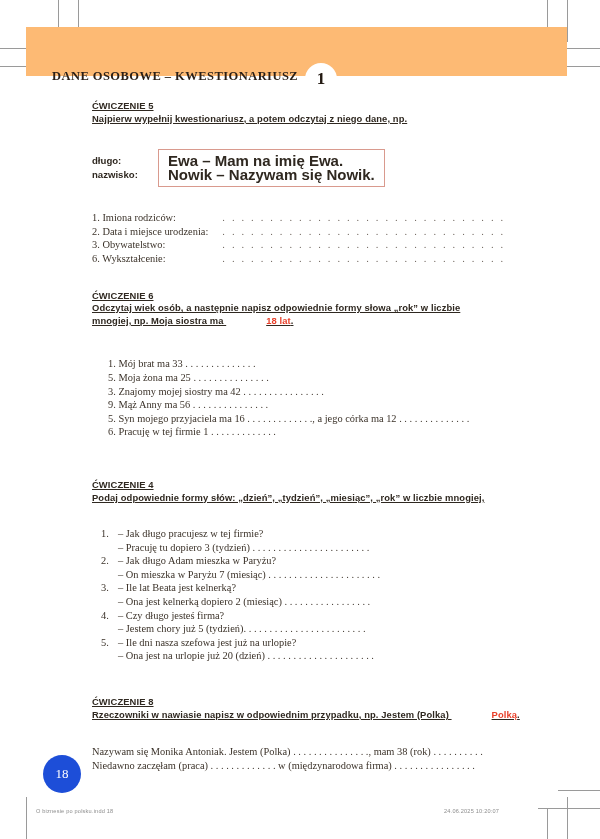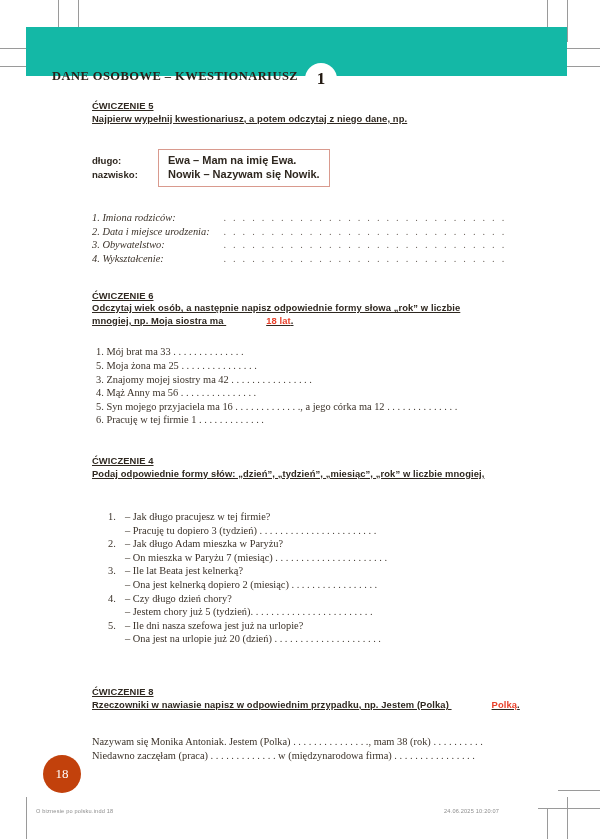--- a/index.html
+++ b/index.html
@@ -45,21 +45,21 @@
   
   .cm-bl-v { left: 26px; top: 797px; height: 42px; }
 
   
   .banner {
     position: absolute;
     left: 26px;
     top: 27px;
     width: 541px;
     height: 49px;
-    background: #14b8a6;
+    background: #fdba74;
   }
   .banner-title {
     position: absolute;
     left: 26px;
     top: 42px;
     font-family: "Liberation Serif", serif;
     font-weight: bold;
     font-size: 12.5px;
     letter-spacing: 0.45px;
     color: #2a1f17;
@@ -103,26 +103,26 @@
   .ex-head .sub  { display: block; }
   .accent { color: #e8402a; margin-left: 40px; }
 
   .ex-body {
     font-family: "Liberation Serif", serif;
     font-size: 10.4px;
     line-height: 13.6px;
     color: #3b3229;
   }
 
-  .q-list { margin: 4px; padding: 0; list-style: none; }
+  .q-list { margin: 16px; padding: 0; list-style: none; }
   .q-list li { white-space: nowrap; }
 
   
   .form-rows { display: table; border-collapse: collapse; }
-  .form-row  { display: table-row; font-style: italic; }
+  .form-row  { display: table-row; }
   .form-label {
     display: table-cell;
     padding-right: 14px;
     white-space: nowrap;
     font-family: "Liberation Serif", serif;
     font-size: 10.4px;
   }
   .form-dots {
     display: table-cell;
     width: 300px;
@@ -130,50 +130,50 @@
   }
   .dots { letter-spacing: 2.2px; color: #6a6058; }
 
   
   .sample-box {
     border: 1px solid #d99a8e;
     padding: 4px 9px 5px 9px;
     display: inline-block;
     font-family: "Liberation Sans", sans-serif;
     font-weight: bold;
-    font-size: 11px;
+    font-size: 15px;
     line-height: 13.5px;
     color: #2f2820;
   }
   .sample-wrap { display: flex; align-items: flex-start; }
   .sample-labels {
     font-family: "Liberation Sans", sans-serif;
     font-weight: bold;
     font-size: 9.6px;
     line-height: 13.5px;
     color: #2f2820;
     padding-top: 5px;
     width: 66px;
   }
 
-  .dlg { margin: 16px; padding: 0; list-style: none; }
+  .dlg { margin: 9px; padding: 0; list-style: none; }
   .dlg > li { white-space: nowrap; }
   .dlg .q { display: block; }
   .dlg .a { display: block; padding-left: 17px; }
   .num { display: inline-block; width: 17px; }
 
   
   .page-num {
     position: absolute;
     left: 43px;
     top: 755px;
     width: 38px;
     height: 38px;
     border-radius: 50%;
-    background: #c2410c;
+    background: #1d4ed8;
     display: flex;
     align-items: center;
     justify-content: center;
     color: #ffffff;
     font-family: "Liberation Serif", serif;
     font-size: 13px;
   }
   .footer-left {
     position: absolute;
     left: 36px;
@@ -250,41 +250,41 @@
       </div>
       <div class="form-row">
         <span class="form-label">2. Data i miejsce urodzenia:</span>
         <span class="form-dots dots">. . . . . . . . . . . . . . . . . . . . . . . . . . . . . .</span>
       </div>
       <div class="form-row">
         <span class="form-label">3. Obywatelstwo:</span>
         <span class="form-dots dots">. . . . . . . . . . . . . . . . . . . . . . . . . . . . . .</span>
       </div>
       <div class="form-row">
-        <span class="form-label">4. Wykształcenie:</span>
+        <span class="form-label">6. Wykształcenie:</span>
         <span class="form-dots dots">. . . . . . . . . . . . . . . . . . . . . . . . . . . . . .</span>
       </div>
     </div>
   </div>
 
   <div class="sp24"></div>
 
   <div class="ex-head">
     <span class="title">ĆWICZENIE 6</span>
     <span class="sub">Odczytaj wiek osób, a następnie napisz odpowiednie formy słowa „rok” w liczbie</span>
     <span class="sub"><span>mnogiej, np. Moja siostra ma </span><span class="accent">18 lat</span><span>.</span></span>
   </div>
 
   <div class="sp14"></div>
 
   <ul class="q-list ex-body">
     <li>1. Mój brat ma 33 . . . . . . . . . . . . . .</li>
     <li>5. Moja żona ma 25 . . . . . . . . . . . . . . .</li>
     <li>3. Znajomy mojej siostry ma 42 . . . . . . . . . . . . . . . .</li>
-    <li>4. Mąż Anny ma 56 . . . . . . . . . . . . . . .</li>
+    <li>9. Mąż Anny ma 56 . . . . . . . . . . . . . . .</li>
     <li>5. Syn mojego przyjaciela ma 16 . . . . . . . . . . . . ., a jego córka ma 12 . . . . . . . . . . . . . .</li>
     <li>6. Pracuję w tej firmie 1 . . . . . . . . . . . . .</li>
   </ul>
 
   <div class="sp24"></div>
 
   <div class="ex-head">
     <span class="title">ĆWICZENIE 4</span>
     <span class="sub">Podaj odpowiednie formy słów: „dzień”, „tydzień”, „miesiąc”, „rok” w liczbie mnogiej,</span>
   </div>
@@ -298,21 +298,21 @@
     </li>
     <li>
       <span class="q"><span class="num">2.</span><span>– Jak długo Adam mieszka w Paryżu?</span></span>
       <span class="a">– On mieszka w Paryżu 7 (miesiąc) . . . . . . . . . . . . . . . . . . . . . .</span>
     </li>
     <li>
       <span class="q"><span class="num">3.</span><span>– Ile lat Beata jest kelnerką?</span></span>
       <span class="a">– Ona jest kelnerką dopiero 2 (miesiąc) . . . . . . . . . . . . . . . . .</span>
     </li>
     <li>
-      <span class="q"><span class="num">4.</span><span>– Czy długo dzień chory?</span></span>
+      <span class="q"><span class="num">4.</span><span>– Czy długo jesteś firma?</span></span>
       <span class="a">– Jestem chory już 5 (tydzień). . . . . . . . . . . . . . . . . . . . . . . .</span>
     </li>
     <li>
       <span class="q"><span class="num">5.</span><span>– Ile dni nasza szefowa jest już na urlopie?</span></span>
       <span class="a">– Ona jest na urlopie już 20 (dzień) . . . . . . . . . . . . . . . . . . . . .</span>
     </li>
   </ul>
 
   <div class="sp24"></div>
 

